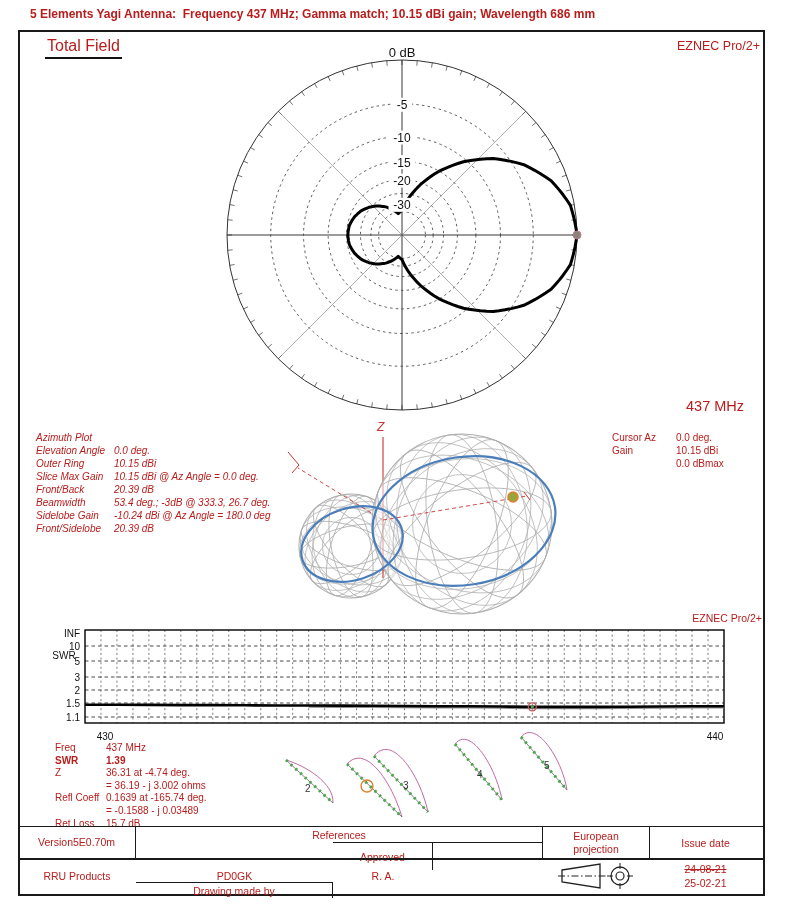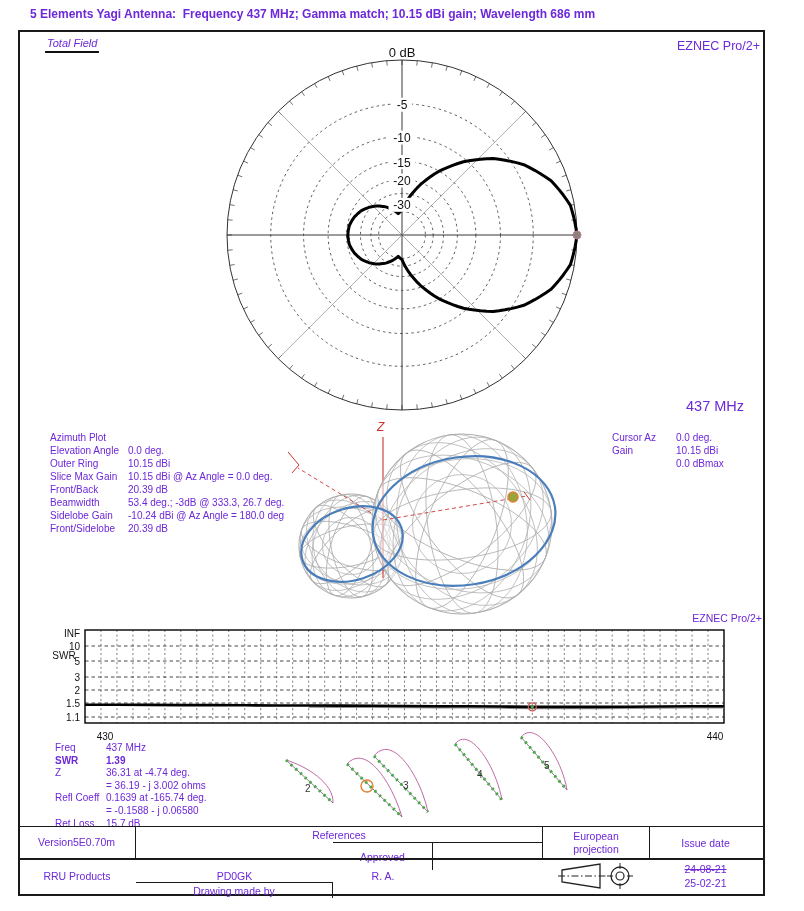--- a/index.html
+++ b/index.html
@@ -1,29 +1,29 @@
 <!DOCTYPE html>
 <html><head>
 <meta charset="utf-8">
 <style>
   html,body{margin:0;padding:0;background:#fff;}
   #page{position:relative;width:804px;height:911px;background:#fff;
-        font-family:"Liberation Sans","DejaVu Sans",sans-serif;color:#6d28d9;overflow:hidden;}
+        font-family:"Liberation Sans","DejaVu Sans",sans-serif;color:#b91c1c;overflow:hidden;}
   .abs{position:absolute;}
   #doc-title{left:30px;top:7px;font-size:12px;font-weight:bold;white-space:pre;}
   #sheet-border{left:18px;top:30px;width:743px;height:862px;border:2px solid #1a1a1a;}
-  #total-field{left:45px;top:37px;font-size:11px;border-bottom:2px solid #111;padding:0 2px 2px 2px;font-style:italic;}
+  #total-field{left:45px;top:37px;font-size:16px;border-bottom:2px solid #111;padding:0 2px 2px 2px;}
   #eznec-top{left:620px;top:39px;width:140px;text-align:right;font-size:12.5px;}
   #freq-banner{left:686px;top:398px;font-size:14.5px;}
   #eznec-swr{left:646px;top:612px;width:116px;text-align:right;font-size:10.5px;}
   .info{font-size:10px;line-height:13px;}
   .inforow{display:flex;}
   .inforow .lbl{flex:0 0 auto;}
   .inforow .val{flex:0 0 auto;}
-  #az-info{left:50px;top:431px;width:300px;}
+  #az-info{left:36px;top:431px;width:300px;font-style:italic;}
   #az-info .lbl{width:78px;}
   #cursor-info{left:612px;top:431px;width:150px;}
   #cursor-info .lbl{width:64px;}
   #feed-info{left:55px;top:742px;width:240px;line-height:12.6px;}
   #feed-info .lbl{width:51px;}
   .boldrow{font-weight:bold;}
   
   .tb{box-sizing:border-box;font-size:10.5px;display:flex;align-items:center;justify-content:center;text-align:center;}
   #tb-topline{left:18px;top:826px;width:745px;height:0;border-top:1.5px solid #1a1a1a;}
   #tb-midline{left:18px;top:858px;width:745px;height:0;border-top:2px solid #1a1a1a;}
@@ -333,21 +333,21 @@
     <div class="inforow">
         <span class="lbl"></span>
         <span class="val">= 36.19 - j 3.002 ohms</span>
       </div>
     <div class="inforow">
         <span class="lbl">Refl Coeff</span>
         <span class="val">0.1639 at -165.74 deg.</span>
       </div>
     <div class="inforow">
         <span class="lbl"></span>
-        <span class="val">= -0.1588 - j 0.06580</span>
+        <span class="val">= -0.1588 - j 0.03489</span>
       </div>
     <div class="inforow">
         <span class="lbl">Ret Loss</span>
         <span class="val">15.7 dB</span>
       </div>
   </div>
 
   <svg class="abs" id="elements-svg" style="left:270px;top:725px;" width="310" height="100">
       <path d="M16,35 C36,41 64,58 63,78" fill="none" stroke="#c06aa4" stroke-width="1"></path>
       <line x1="16" y1="35" x2="63" y2="78" stroke="#666" stroke-width="0.8"></line>

